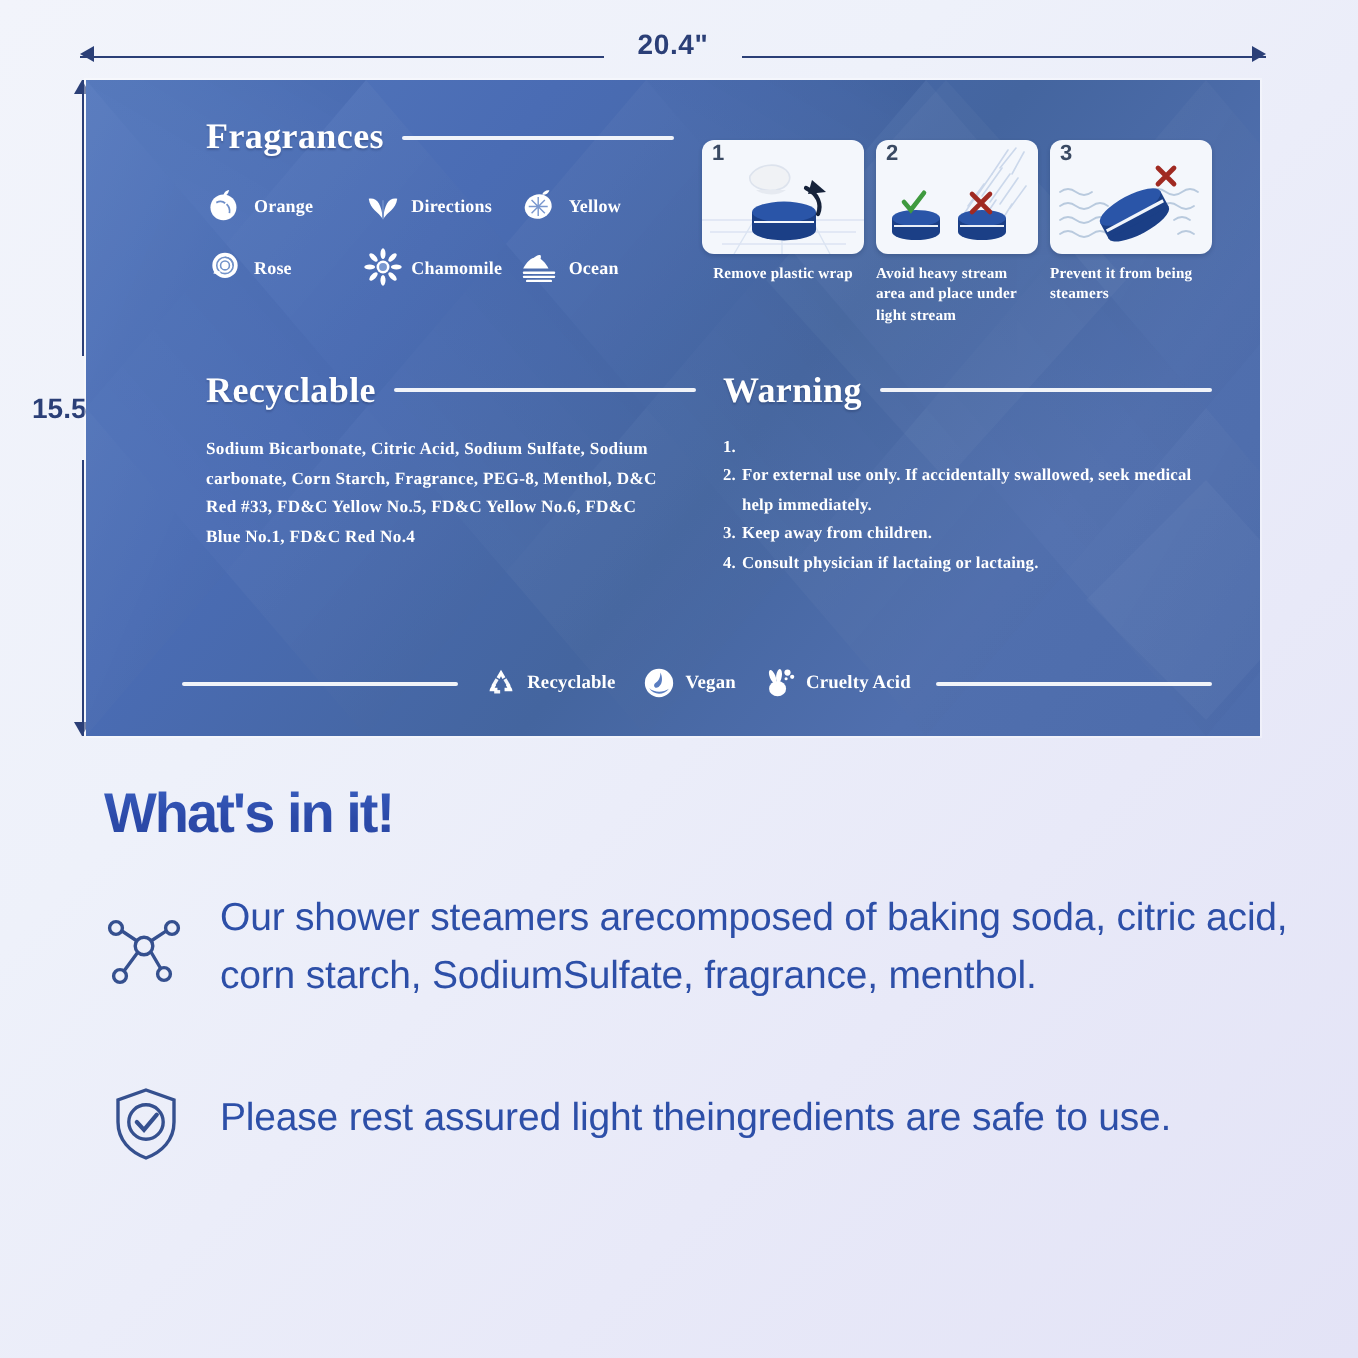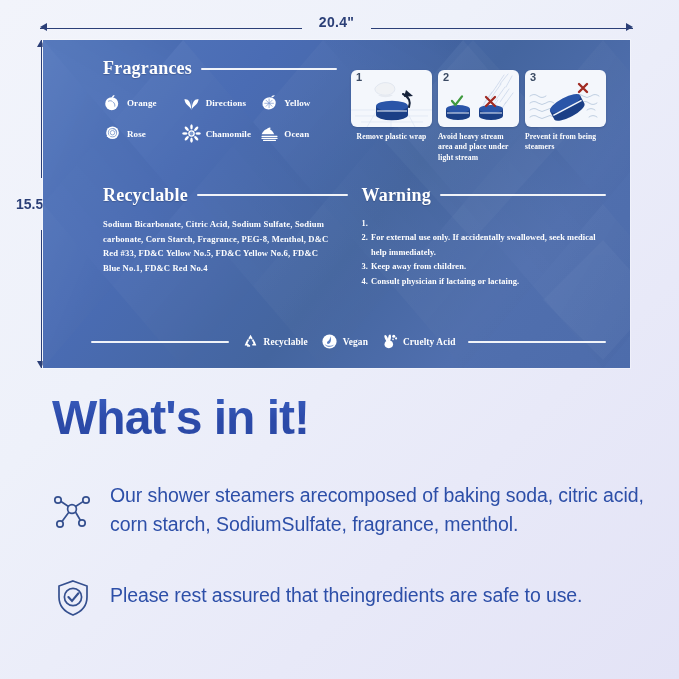--- a/index.html
+++ b/index.html
@@ -126,26 +126,26 @@
   .badge { display: flex; align-items: center; gap: 5px; }
   .badge .ic { width: 17px; height: 17px; flex: none; }
   .badge .nm {
     color: #fff; font-family: "Liberation Serif", serif; font-size: 9.4px;
     font-weight: 700; white-space: nowrap; letter-spacing: .1px;
   }
 
   
   .info { position: absolute; left: 52px; top: 392px; right: 20px; }
   .info h1 {
-    font-family: "Liberation Sans", sans-serif; font-size: 48px; font-weight: 700;
+    font-family: "Liberation Sans", sans-serif; font-size: 28px; font-weight: 700;
     letter-spacing: -1px;
     background: linear-gradient(180deg, #3a5fc0 0%, #2b49a8 55%, #2b4aa6 100%);
     -webkit-background-clip: text; background-clip: text; color: #2f50b4;
     -webkit-text-fill-color: transparent;
-    line-height: 1.1; margin-bottom: 36px;
+    line-height: 1.1; margin-bottom: 22px;
   }
   .bullet { display: flex; gap: 16px; align-items: center; margin-bottom: 34px; }
   .bullet .bic { width: 42px; height: 42px; flex: none; margin-top: 4px; }
   .bullet .btx {
     font-family: "Liberation Sans", sans-serif; font-size: 19.5px; color: #2d4fa8;
     line-height: 1.48; max-width: 565px; letter-spacing: -.1px;
   }
 </style>
 </head>
 <body>
@@ -492,15 +492,15 @@
   </div>
 
   <div class="bullet">
     <span class="bic">
       <svg viewBox="0 0 42 42" width="42" height="42" fill="none" stroke="#35508f" stroke-width="1.7">
         <path d="M21 4l14 5v11c0 9-6 15-14 18C13 35 7 29 7 20V9z"></path>
         <circle cx="21" cy="20" r="8.6"></circle>
         <path d="M16.4 20l3.6 3.9 6.4-7.6" stroke-width="2.1" stroke-linecap="round"></path>
       </svg>
     </span>
-    <span class="btx">Please rest assured that theingredients are safe to use.</span>
+    <span class="btx">Please rest assured light theingredients are safe to use.</span>
   </div>
 </div>
 
 </body></html>

